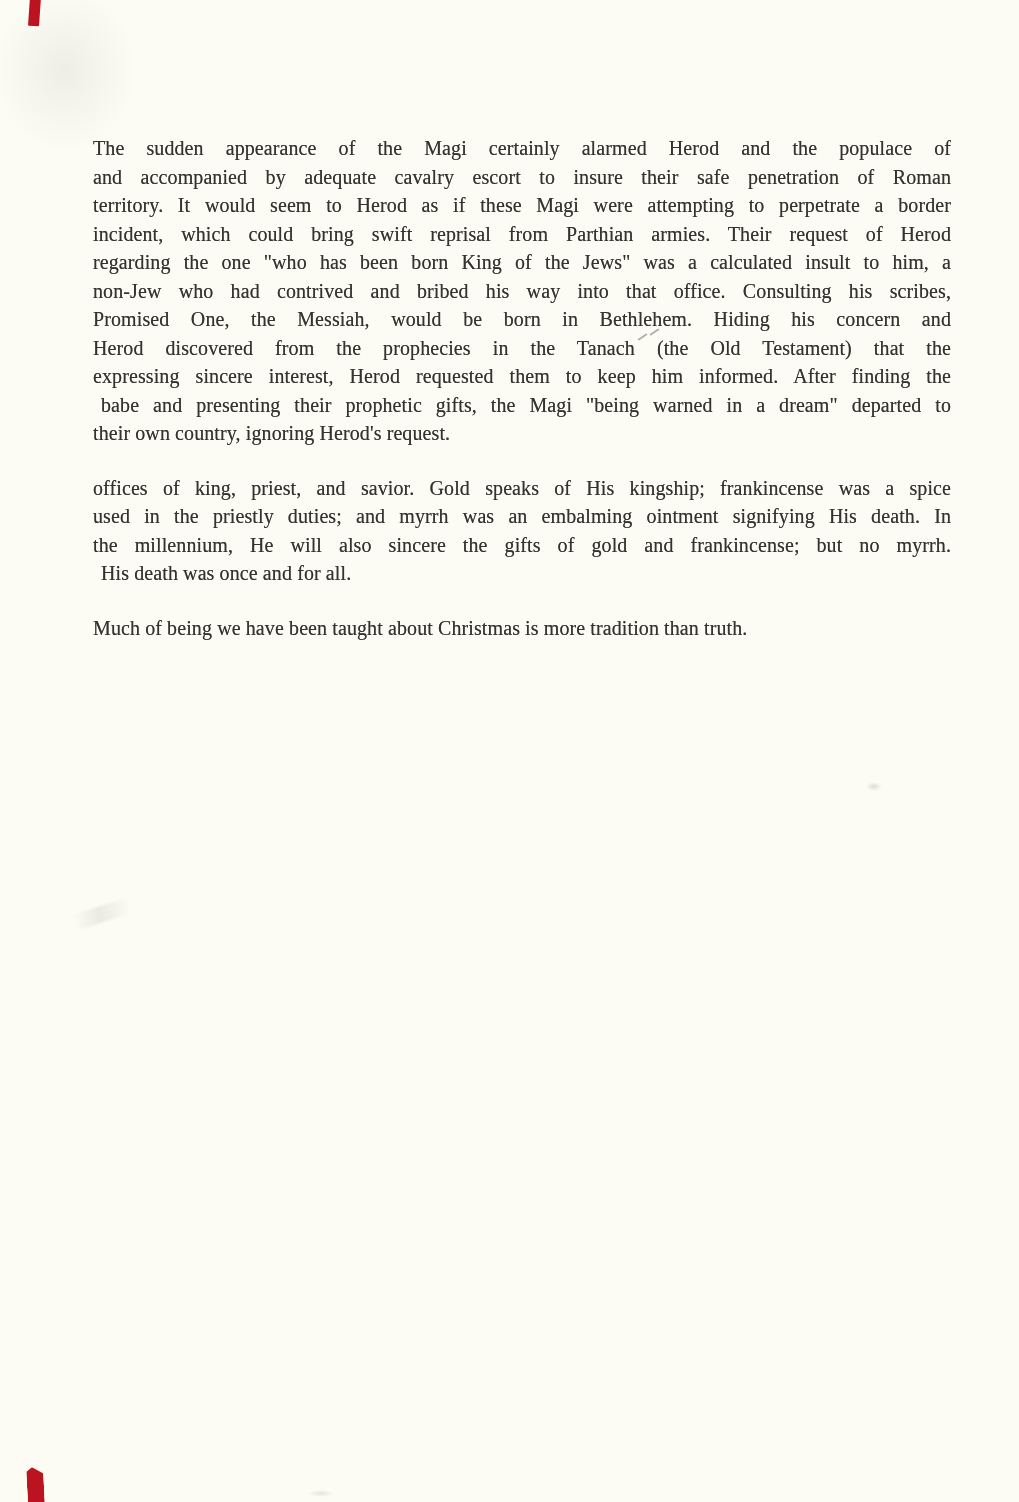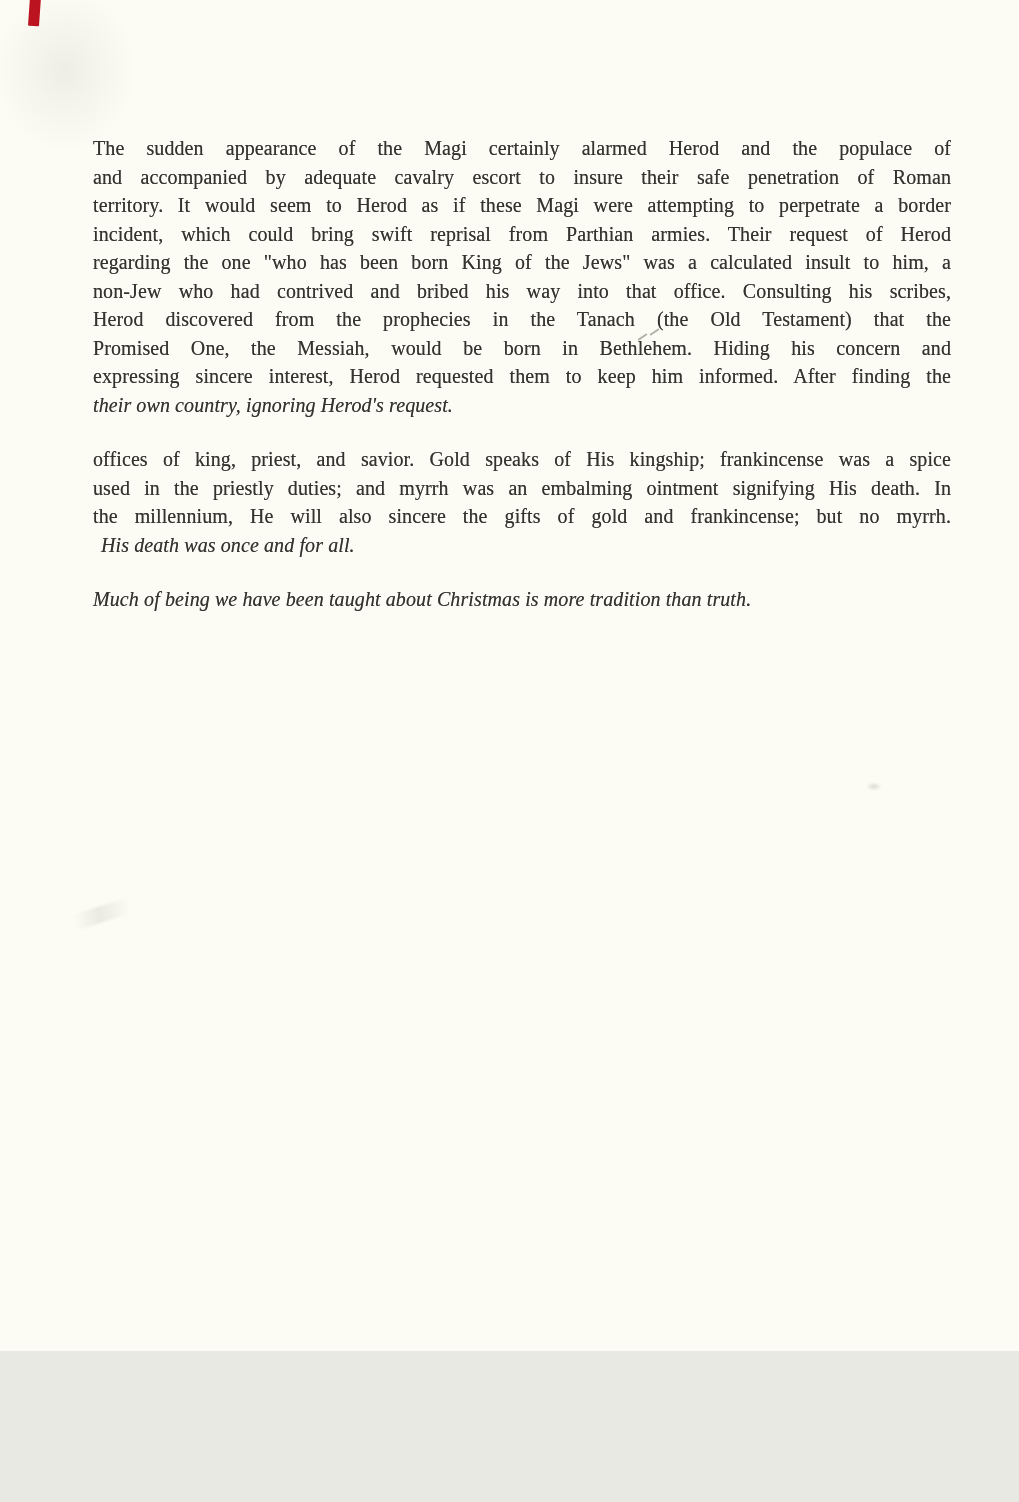--- a/index.html
+++ b/index.html
@@ -5,21 +5,21 @@
   :root {
     --paper: #fcfcf5;
     --ink: #35332e;
     --red: #bb1420;
     --pencil: #9a958c;
   }
   html, body { margin: 0; padding: 0; background: #e9e9e4; }
   .page {
     position: relative;
     width: 1019px;
-    height: 1351px;
+    height: 1502px;
     background: var(--paper);
     overflow: hidden;
     font-family: "Liberation Serif", "DejaVu Serif", serif;
     color: var(--ink);
   }
   
   .corner-shade {
     position: absolute; left: -30px; top: -40px;
     width: 190px; height: 220px;
     background: radial-gradient(closest-side, rgba(190,188,175,0.22), rgba(190,188,175,0.0) 75%);
@@ -36,21 +36,21 @@
   .line {
     height: 28.5px;
     line-height: 28.5px;
     text-align: justify;
     text-align-last: justify;
     letter-spacing: 0.1px;
     text-shadow: 0 0 0.5px rgba(53,51,46,0.65);
     overflow: visible;
     white-space: normal;
   }
-  .line.last { text-align: left; text-align-last: left; font-style: italic; }
+  .line.last { text-align: left; text-align-last: left; }
   .line.indent { padding-left: 8px; }
 
   
   .red-mark-top {
     position: absolute; left: 29px; top: -3px;
     width: 11px; height: 29px;
     background: var(--red);
     transform: rotate(4deg);
     border-radius: 1px;
   }
@@ -101,23 +101,24 @@
 
   <div class="doc-body">
 
   <div class="paragraph">
         <div class="line">The sudden appearance of the Magi certainly alarmed Herod and the populace of</div>
         <div class="line">and accompanied by adequate cavalry escort to insure their safe penetration of Roman</div>
         <div class="line">territory. It would seem to Herod as if these Magi were attempting to perpetrate a border</div>
         <div class="line">incident, which could bring swift reprisal from Parthian armies. Their request of Herod</div>
         <div class="line">regarding the one "who has been born King of the Jews" was a calculated insult to him, a</div>
         <div class="line">non-Jew who had contrived and bribed his way into that office. Consulting his scribes,</div>
+        <div class="line">Promised One, the Messiah, would be born in Bethlehem. Hiding his concern and</div>
         <div class="line">Herod discovered from the prophecies in the Tanach (the Old Testament) that the</div>
-        <div class="line">Promised One, the Messiah, would be born in Bethlehem. Hiding his concern and</div>
         <div class="line">expressing sincere interest, Herod requested them to keep him informed. After finding the</div>
+        <div class="line indent">babe and presenting their prophetic gifts, the Magi "being warned in a dream" departed to</div>
         <div class="line last">their own country, ignoring Herod's request.</div>
       </div>
       <div class="paragraph">
         <div class="line">offices of king, priest, and savior. Gold speaks of His kingship; frankincense was a spice</div>
         <div class="line">used in the priestly duties; and myrrh was an embalming ointment signifying His death. In</div>
         <div class="line">the millennium, He will also sincere the gifts of gold and frankincense; but no myrrh.</div>
         <div class="line last indent">His death was once and for all.</div>
       </div>
       <div class="paragraph">
         <div class="line last">Much of being we have been taught about Christmas is more tradition than truth.</div>

